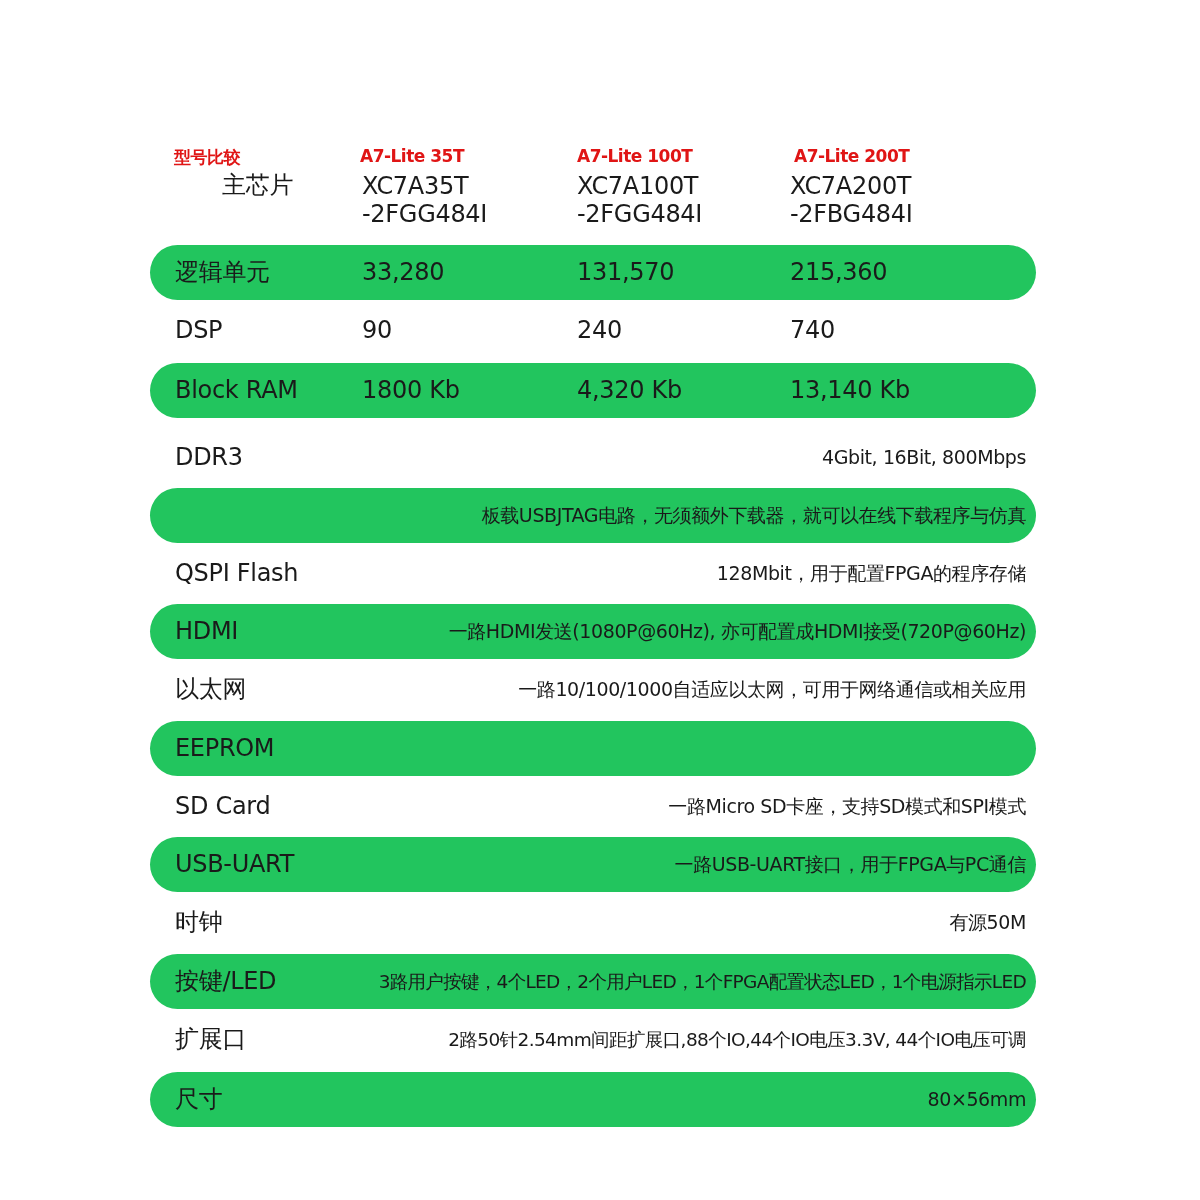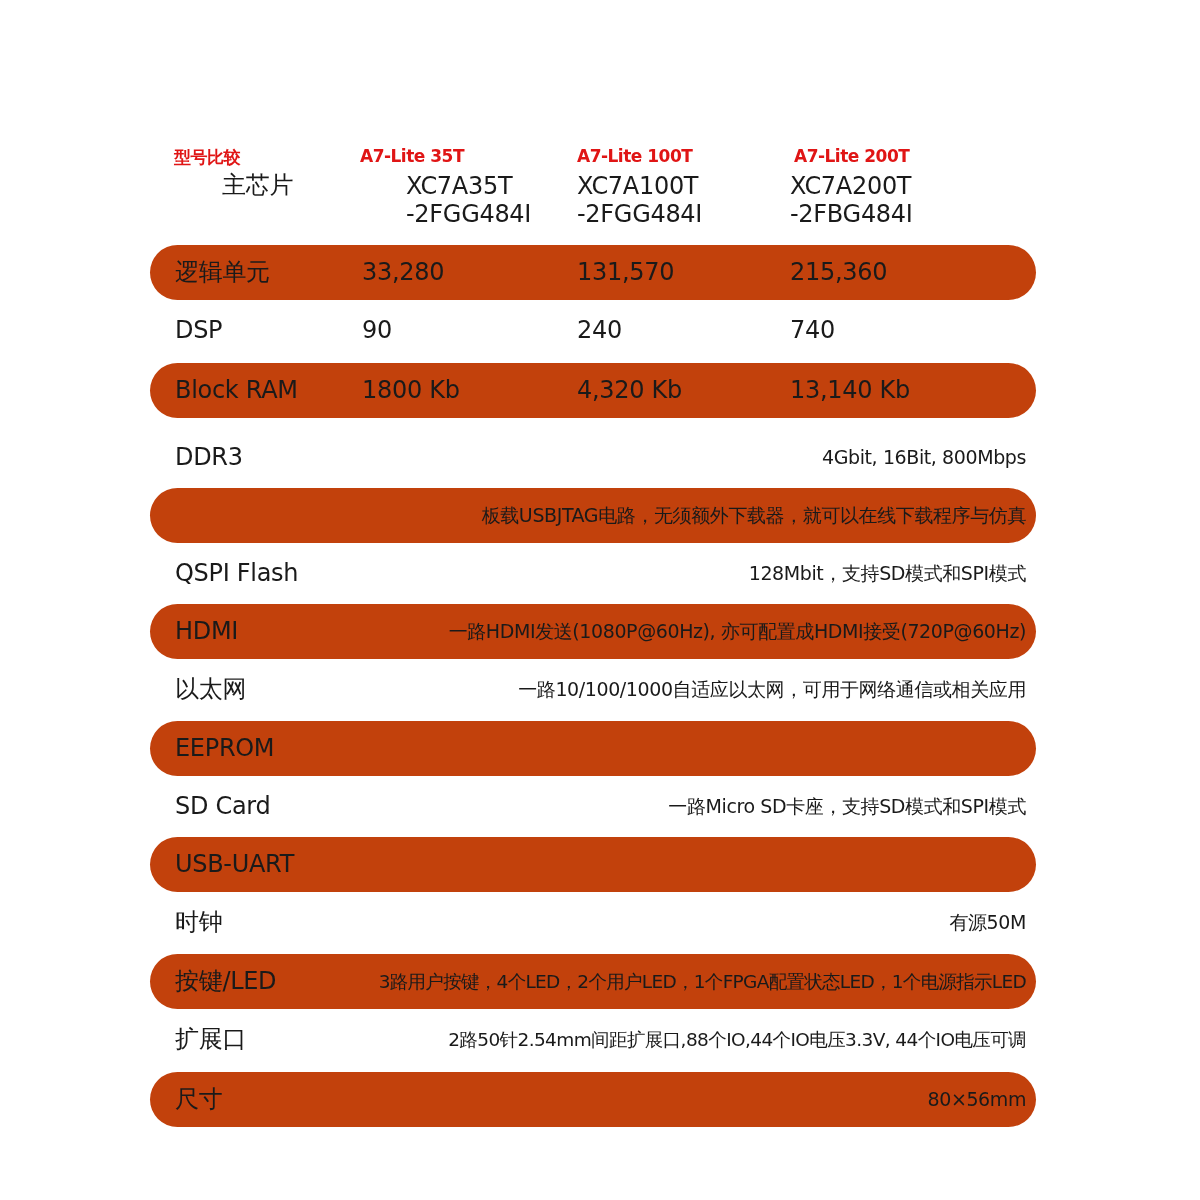--- a/index.html
+++ b/index.html
@@ -39,21 +39,21 @@
       margin-top: 48px;
     }
     .row {
       position: absolute;
       left: 0;
       width: 886px;
       height: 55px;
       border-radius: 28px;
     }
     .row.shaded {
-      background: #c2410c;
+      background: #22c55e;
     }
     .row .label {
       position: absolute;
       left: 25px;
       top: 0;
       height: 55px;
       line-height: 55px;
       font-size: 24px;
       color: #1a1a1a;
       white-space: nowrap;
@@ -98,21 +98,21 @@
 
   <div class="header">
     <span style="left:24px;">型号比较</span>
     <span style="left:210px;">A7-Lite 35T</span>
     <span style="left:427px;">A7-Lite 100T</span>
     <span style="left:644px;">A7-Lite 200T</span>
   </div>
 
   <div class="row chip-row" style="top:158px;">
     <div class="label" style="line-height:55px;top:0;margin-left:47px;">主芯片</div>
-    <div class="col c1" style="top:14px;margin-left:44px;">
+    <div class="col c1" style="top:14px;">
       <div>XC7A35T</div>
       <div>-2FGG484I</div>
     </div>
     <div class="col c2" style="top:14px;">
       <div>XC7A100T</div>
       <div>-2FGG484I</div>
     </div>
     <div class="col c3" style="top:14px;">
       <div>XC7A200T</div>
       <div>-2FBG484I</div>
@@ -144,21 +144,21 @@
     <div class="label" style="left:25px;">DDR3</div>
     <div class="span-val">4Gbit, 16Bit, 800Mbps</div>
   </div>
 
   <div class="row shaded" style="top:488px;">
     <div class="span-val">板载USBJTAG电路，无须额外下载器，就可以在线下载程序与仿真</div>
   </div>
 
   <div class="row" style="top:546px;">
     <div class="label">QSPI Flash</div>
-    <div class="span-val">128Mbit，支持SD模式和SPI模式</div>
+    <div class="span-val">128Mbit，用于配置FPGA的程序存储</div>
   </div>
 
   <div class="row shaded" style="top:604px;">
     <div class="label">HDMI</div>
     <div class="span-val">一路HDMI发送(1080P@60Hz), 亦可配置成HDMI接受(720P@60Hz)</div>
   </div>
 
   <div class="row" style="top:662px;">
     <div class="label">以太网</div>
     <div class="span-val">一路10/100/1000自适应以太网，可用于网络通信或相关应用</div>
@@ -168,20 +168,21 @@
     <div class="label">EEPROM</div>
   </div>
 
   <div class="row" style="top:779px;">
     <div class="label">SD Card</div>
     <div class="span-val">一路Micro SD卡座，支持SD模式和SPI模式</div>
   </div>
 
   <div class="row shaded" style="top:837px;">
     <div class="label">USB-UART</div>
+    <div class="span-val">一路USB-UART接口，用于FPGA与PC通信</div>
   </div>
 
   <div class="row" style="top:895px;">
     <div class="label">时钟</div>
     <div class="span-val">有源50M</div>
   </div>
 
   <div class="row shaded" style="top:954px;">
     <div class="label">按键/LED</div>
     <div class="span-val" style="left:150px;font-size:18.5px;letter-spacing:-0.7px;">3路用户按键，4个LED，2个用户LED，1个FPGA配置状态LED，1个电源指示LED</div>

